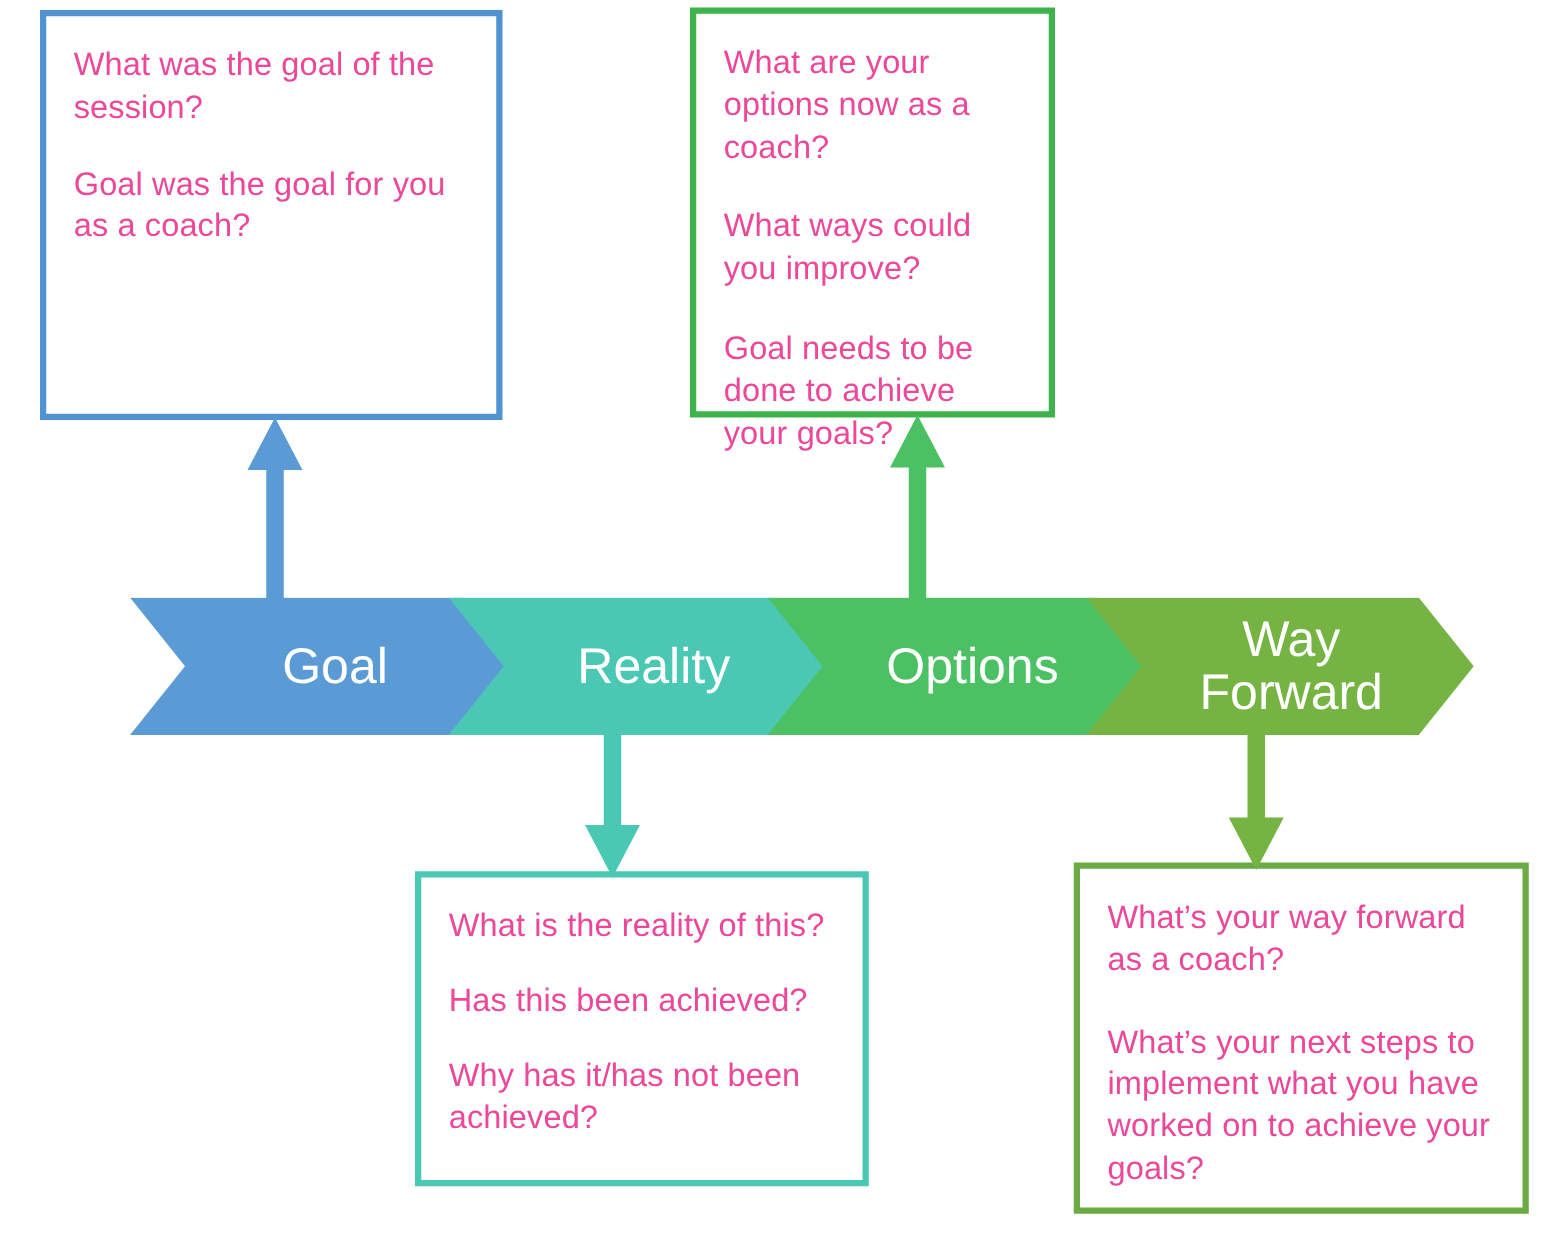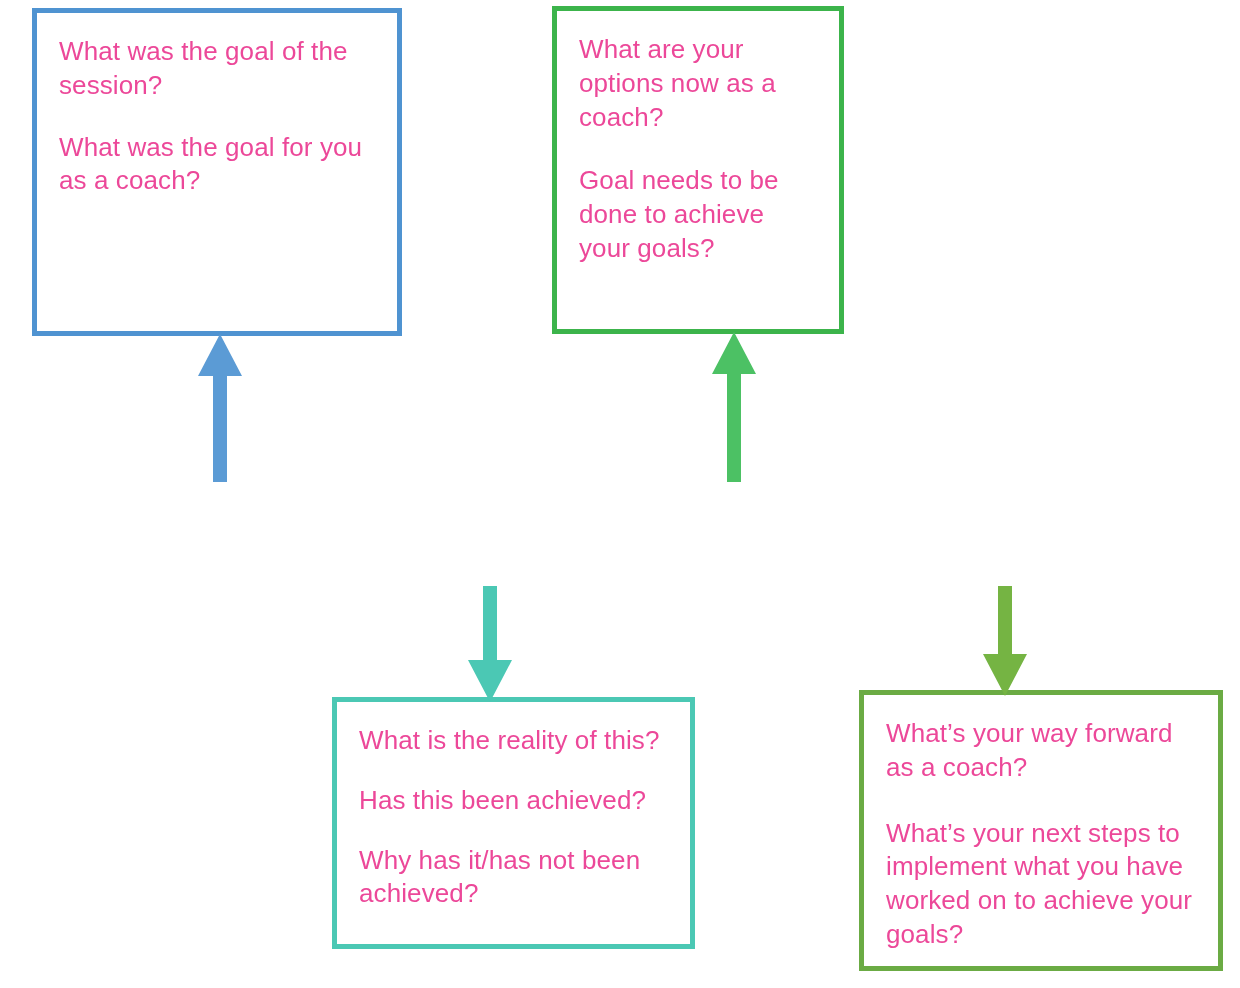--- a/index.html
+++ b/index.html
@@ -91,25 +91,26 @@
   #arrow-reality-dn  { left: 466px; top: 586px; }
   #arrow-way-dn      { left: 981px; top: 586px; }
 </style>
 </head>
 <body>
 
 <div id="canvas">
 
   <div class="qbox" id="box-goal">
     <p class="qline">What was the goal of the session?</p>
-    <p class="qline">What was the goal for you as a coach?</p>
+    <p class="qline">Goal was the goal for you as a coach?</p>
   </div>
 
   <div class="qbox" id="box-options">
     <p class="qline">What are your options now as a coach?</p>
+    <p class="qline">What ways could you improve?</p>
     <p class="qline">Goal needs to be done to achieve your goals?</p>
   </div>
 
   <div class="qbox" id="box-reality">
     <p class="qline">What is the reality of this?</p>
     <p class="qline">Has this been achieved?</p>
     <p class="qline">Why has it/has not been achieved?</p>
   </div>
 
   <div class="qbox" id="box-way">
@@ -134,14 +135,36 @@
       <polygon points="24,116 46,74 31,74 31,0 17,0 17,74 2,74" fill="#4bc8b4"></polygon>
     </svg>
   </div>
 
   <div class="arrow" id="arrow-way-dn">
     <svg width="48" height="110" viewBox="0 0 48 110">
       <polygon points="24,110 46,68 31,68 31,0 17,0 17,68 2,68" fill="#75b443"></polygon>
     </svg>
   </div>
 
+  <div class="chev-band">
+
+    <div class="chev" id="chev-goal">
+      <span class="chev-label">Goal</span>
+    </div>
+
+    <div class="chev" id="chev-reality">
+      <span class="chev-label">Reality</span>
+    </div>
+
+    <div class="chev" id="chev-options">
+      <span class="chev-label">Options</span>
+    </div>
+
+    <div class="chev" id="chev-way">
+      <span class="chev-label">
+        <span>Way</span><br>
+        <span>Forward</span>
+      </span>
+    </div>
+
+  </div>
 
 </div>
 
 </body></html>

